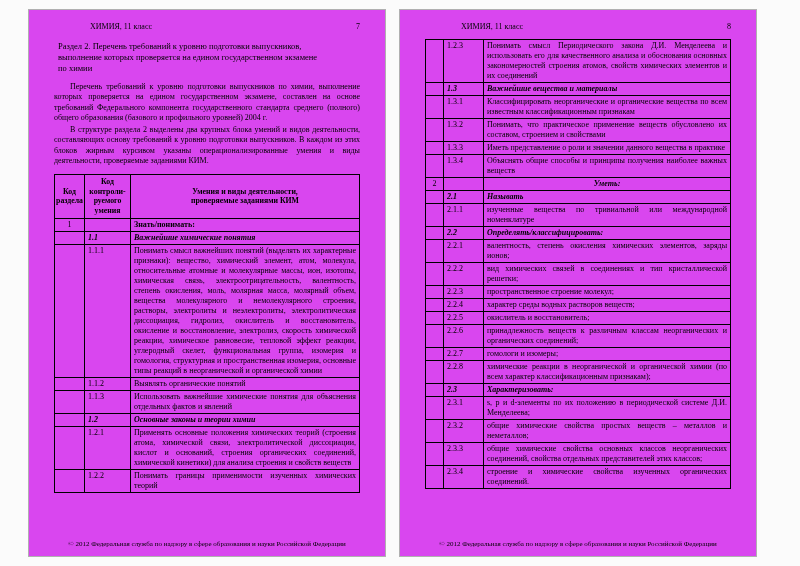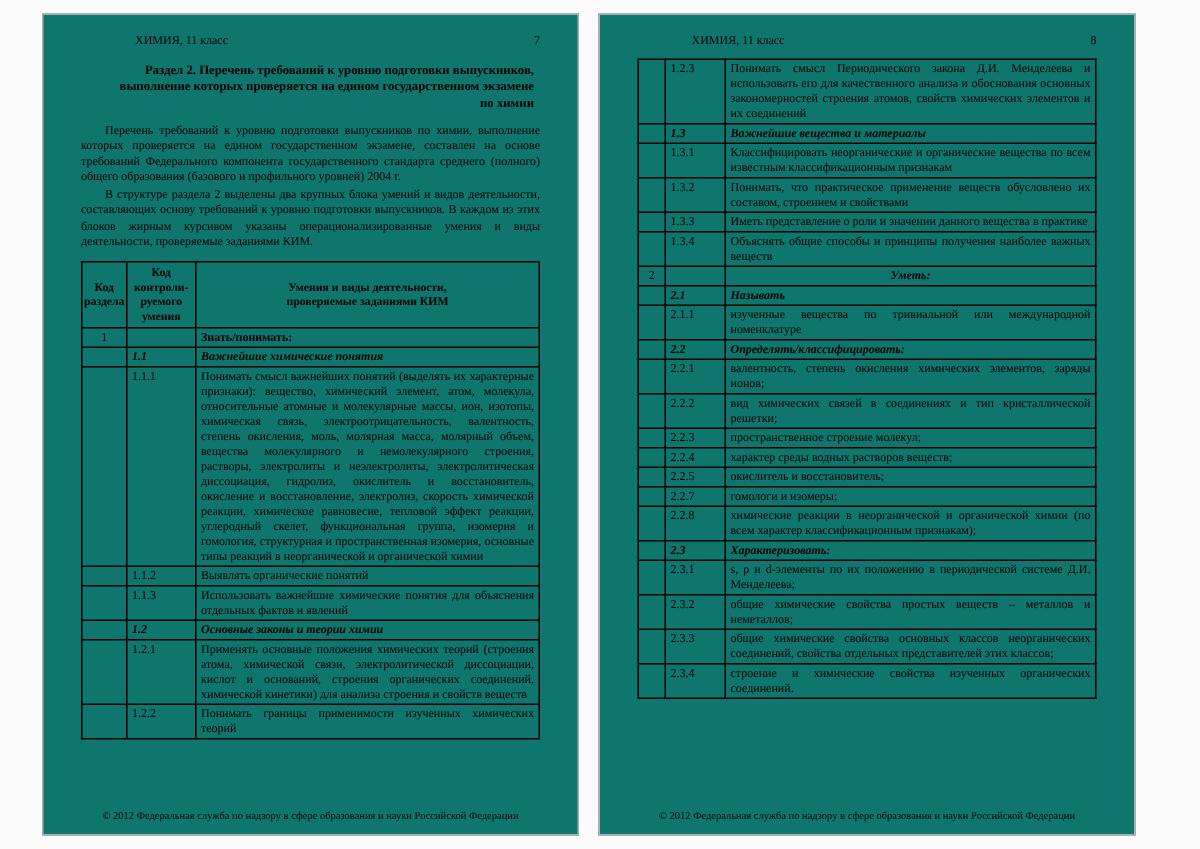--- a/index.html
+++ b/index.html
@@ -10,43 +10,43 @@
     color: #000;
     position: relative;
     overflow: hidden;
   }
   .viewer { position: relative; width: 800px; height: 566px; }
   .page {
     position: absolute;
     top: 9px;
     width: 358px;
     height: 548px;
-    background: #0f766e;
+    background: #d946ef;
     border: 1px solid #b0b0b0;
     padding: 12px 25px 8px 25px;
     display: flex;
     flex-direction: column;
     overflow: hidden;
   }
   .page-left  { left: 28px; }
   .page-right { left: 399px; }
 
   .page-header {
     display: flex;
     align-items: baseline;
     font-size: 8px;
     margin-bottom: 8px;
   }
   .ph-title { margin-left: 36px; }
   .ph-num   { margin-left: auto; }
 
   .doc-title {
     font-size: 8.5px;
-    font-weight: bold;
-    text-align: right;
+    font-weight: normal;
+    text-align: left;
     line-height: 1.3;
     white-space: pre-line;
     margin: 2px 4px 8px 4px;
   }
   .para {
     font-size: 8px;
     line-height: 1.28;
     text-align: justify;
     text-indent: 16px;
     margin-bottom: 2px;
@@ -256,20 +256,25 @@
             <td class="c2">2.2.4</td>
             <td class="c3 norm">характер среды водных растворов веществ;</td>
           </tr>
           <tr>
             <td class="c1"></td>
             <td class="c2">2.2.5</td>
             <td class="c3 norm">окислитель и восстановитель;</td>
           </tr>
           <tr>
             <td class="c1"></td>
+            <td class="c2">2.2.6</td>
+            <td class="c3 norm">принадлежность веществ к различным классам неорганических и органических соединений;</td>
+          </tr>
+          <tr>
+            <td class="c1"></td>
             <td class="c2">2.2.7</td>
             <td class="c3 norm">гомологи и изомеры;</td>
           </tr>
           <tr>
             <td class="c1"></td>
             <td class="c2">2.2.8</td>
             <td class="c3 norm">химические реакции в неорганической и органической химии (по всем характер классификационным признакам);</td>
           </tr>
           <tr>
             <td class="c1"></td>

